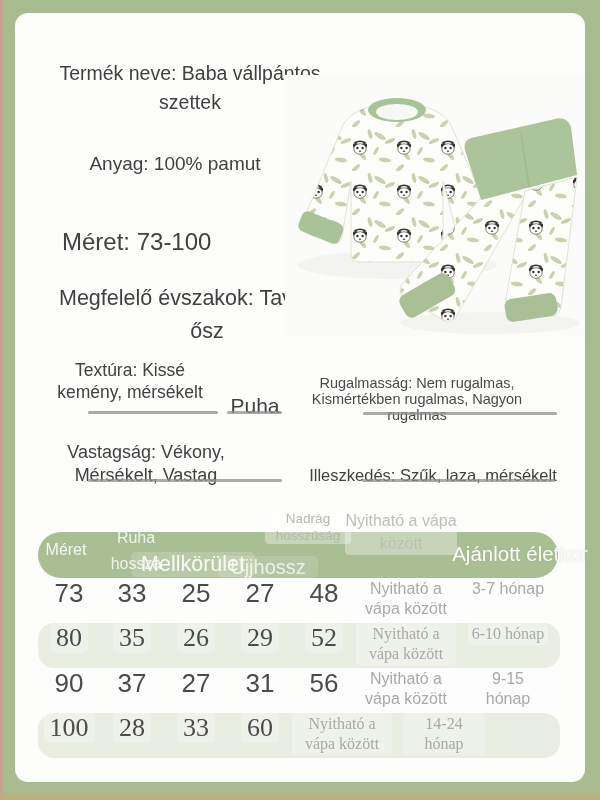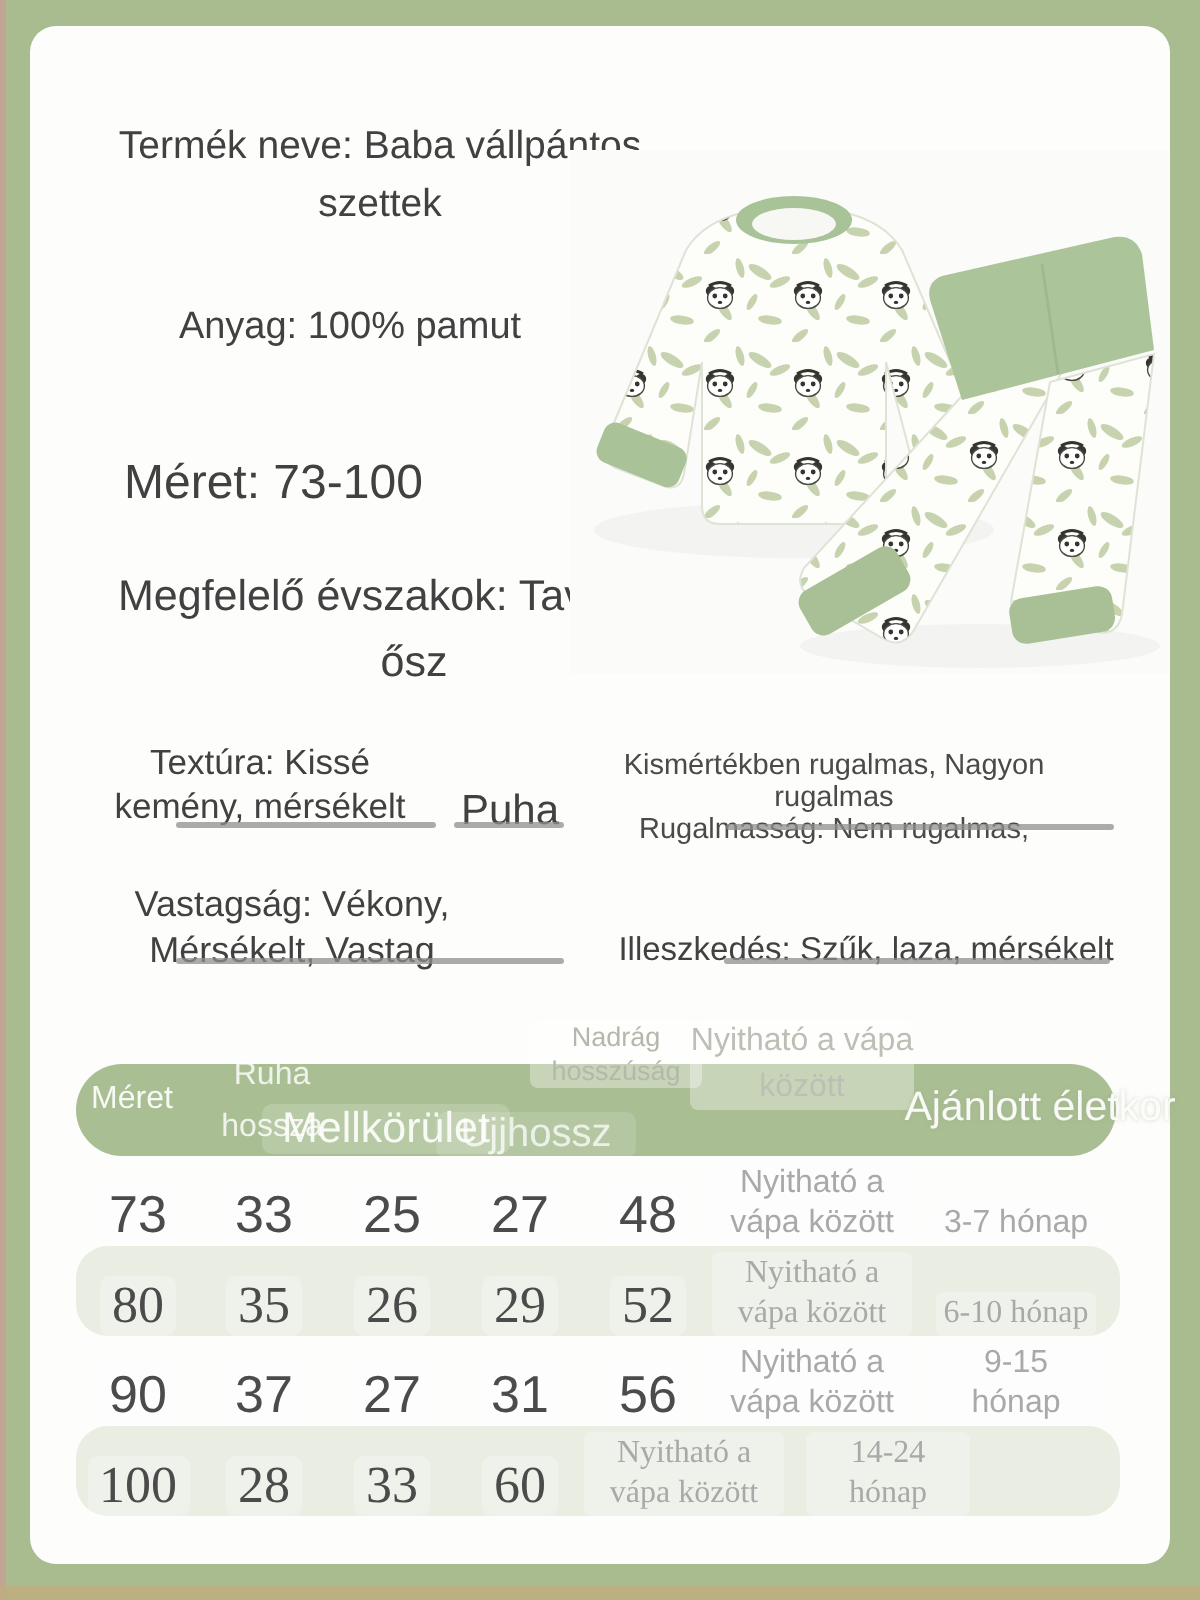--- a/index.html
+++ b/index.html
@@ -18,21 +18,21 @@
   }
   .abs{position:absolute;}
   .t-dark{color:#414141;}
   .center{text-align:center;}
 
   .title{left:25px;top:46px;width:300px;font-size:19.5px;line-height:29px;}
   .anyag{left:10px;top:140px;width:300px;font-size:19px;}
   .meret{left:47px;top:215px;width:220px;font-size:24px;}
   .seasons{left:27px;top:269px;width:330px;font-size:21.5px;line-height:33px;}
 
-  .texture{left:15px;top:357px;width:200px;font-size:17.5px;line-height:22px;}
+  .texture{left:15px;top:346px;width:200px;font-size:17.5px;line-height:22px;}
   .puha{left:195px;top:381px;width:90px;font-size:21px;}
   .elastic{left:272px;top:362px;width:260px;font-size:14.5px;line-height:16px;color:#4a4a4a;}
   .thickness{left:31px;top:428px;width:200px;font-size:18px;line-height:23px;}
   .fit{left:288px;top:453px;width:260px;font-size:16.5px;}
 
   .uline{height:2.5px;background:#8f8f8f;border-radius:2px;opacity:.75;}
   .ul-tex1{left:73px;top:398px;width:130px;}
   .ul-tex2{left:212px;top:398px;width:55px;}
   .ul-ela{left:348px;top:399px;width:194px;}
   .ul-thk{left:73px;top:466px;width:194px;}
@@ -44,21 +44,21 @@
   .hlabel{position:absolute;text-align:center;color:rgba(255,255,255,.9);}
   .h-meret{left:21px;top:528px;width:60px;font-size:16px;}
   .h-ruha{left:84px;top:512px;width:74px;font-size:16px;line-height:26px;color:rgba(255,255,255,.82);}
   .h-mell{left:116px;top:539px;width:124px;font-size:21.5px;background:rgba(255,255,255,.18);border-radius:5px;}
   .h-ujj{left:203px;top:543px;width:100px;font-size:20px;color:rgba(255,255,255,.75);background:rgba(255,255,255,.15);border-radius:5px;}
   .h-nadrag{left:250px;top:497px;width:86px;font-size:13.5px;line-height:17px;color:#b4b8ac;background:rgba(255,255,255,.35);border-radius:4px;}
   .h-nyit{left:330px;top:497px;width:112px;font-size:16px;line-height:22.5px;color:#bcbfb5;background:rgba(255,255,255,.35);border-radius:4px;}
   .h-kor{left:430px;top:529px;width:150px;font-size:20.5px;color:rgba(252,252,250,.97);text-shadow:0 0 2px rgba(160,170,140,.45);text-align:center;}
 
   .tbody{left:23px;top:565px;width:522px;}
-  .trow{display:flex;align-items:flex-end;height:45px;}
+  .trow{display:flex;align-items:flex-start;height:45px;}
   .trow.zebra{background:#e9ede2;border-radius:16px;font-family:Liberation Serif, serif;}
   .cell{text-align:center;display:flex;align-items:center;justify-content:center;}
   .c1{width:62px;} .c2,.c3,.c4,.c5{width:64px;} .c6{width:100px;} .c7{width:104px;}
   .num{font-size:26px;color:#4b4b4b;background:rgba(255,255,255,.3);border-radius:5px;padding:0 6px;}
   .small{font-size:16px;line-height:1.25;color:#a9a9a9;background:rgba(255,255,255,.3);border-radius:4px;padding:1px 4px;}
   .c7 .small{max-width:74px;}
 </style>
 </head>
 <body>
 
@@ -126,22 +126,22 @@
         </g>
       </svg>
     </div>
 
     <div class="abs texture t-dark center">
       <span style="display:block">Textúra: Kissé</span>
       <span style="display:block">kemény, mérsékelt</span>
     </div>
     <div class="abs puha t-dark center">Puha</div>
     <div class="abs elastic center">
+      <span style="display:block">Rugalmasság: Nem rugalmas,</span>
       <span style="display:block">Kismértékben rugalmas, Nagyon rugalmas</span>
-      <span style="display:block">Rugalmasság: Nem rugalmas,</span>
     </div>
     <div class="abs thickness t-dark center">
       <span style="display:block">Vastagság: Vékony,</span>
       <span style="display:block">Mérsékelt, Vastag</span>
     </div>
     <div class="abs fit t-dark center">Illeszkedés: Szűk, laza, mérsékelt</div>
 
     <div class="abs uline ul-tex1"></div>
     <div class="abs uline ul-tex2"></div>
     <div class="abs uline ul-ela"></div>

